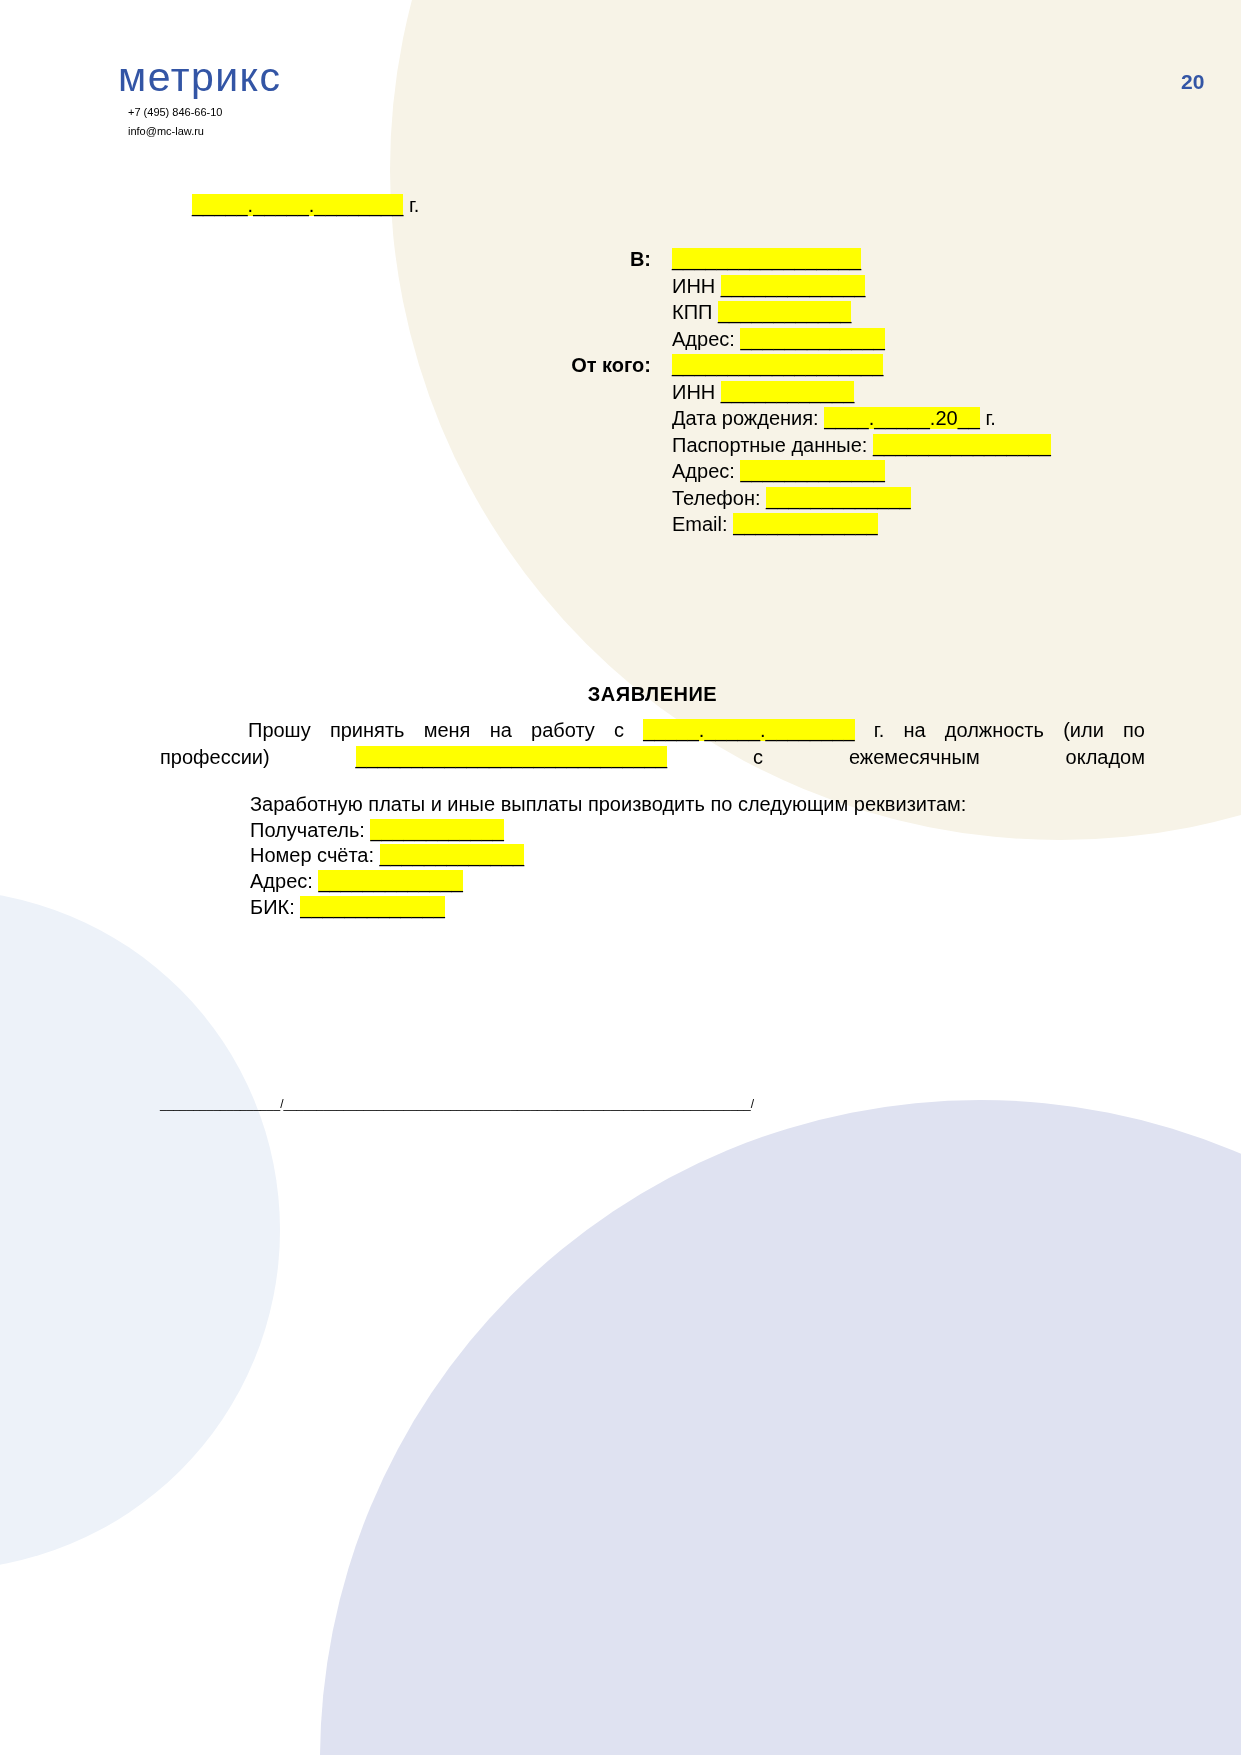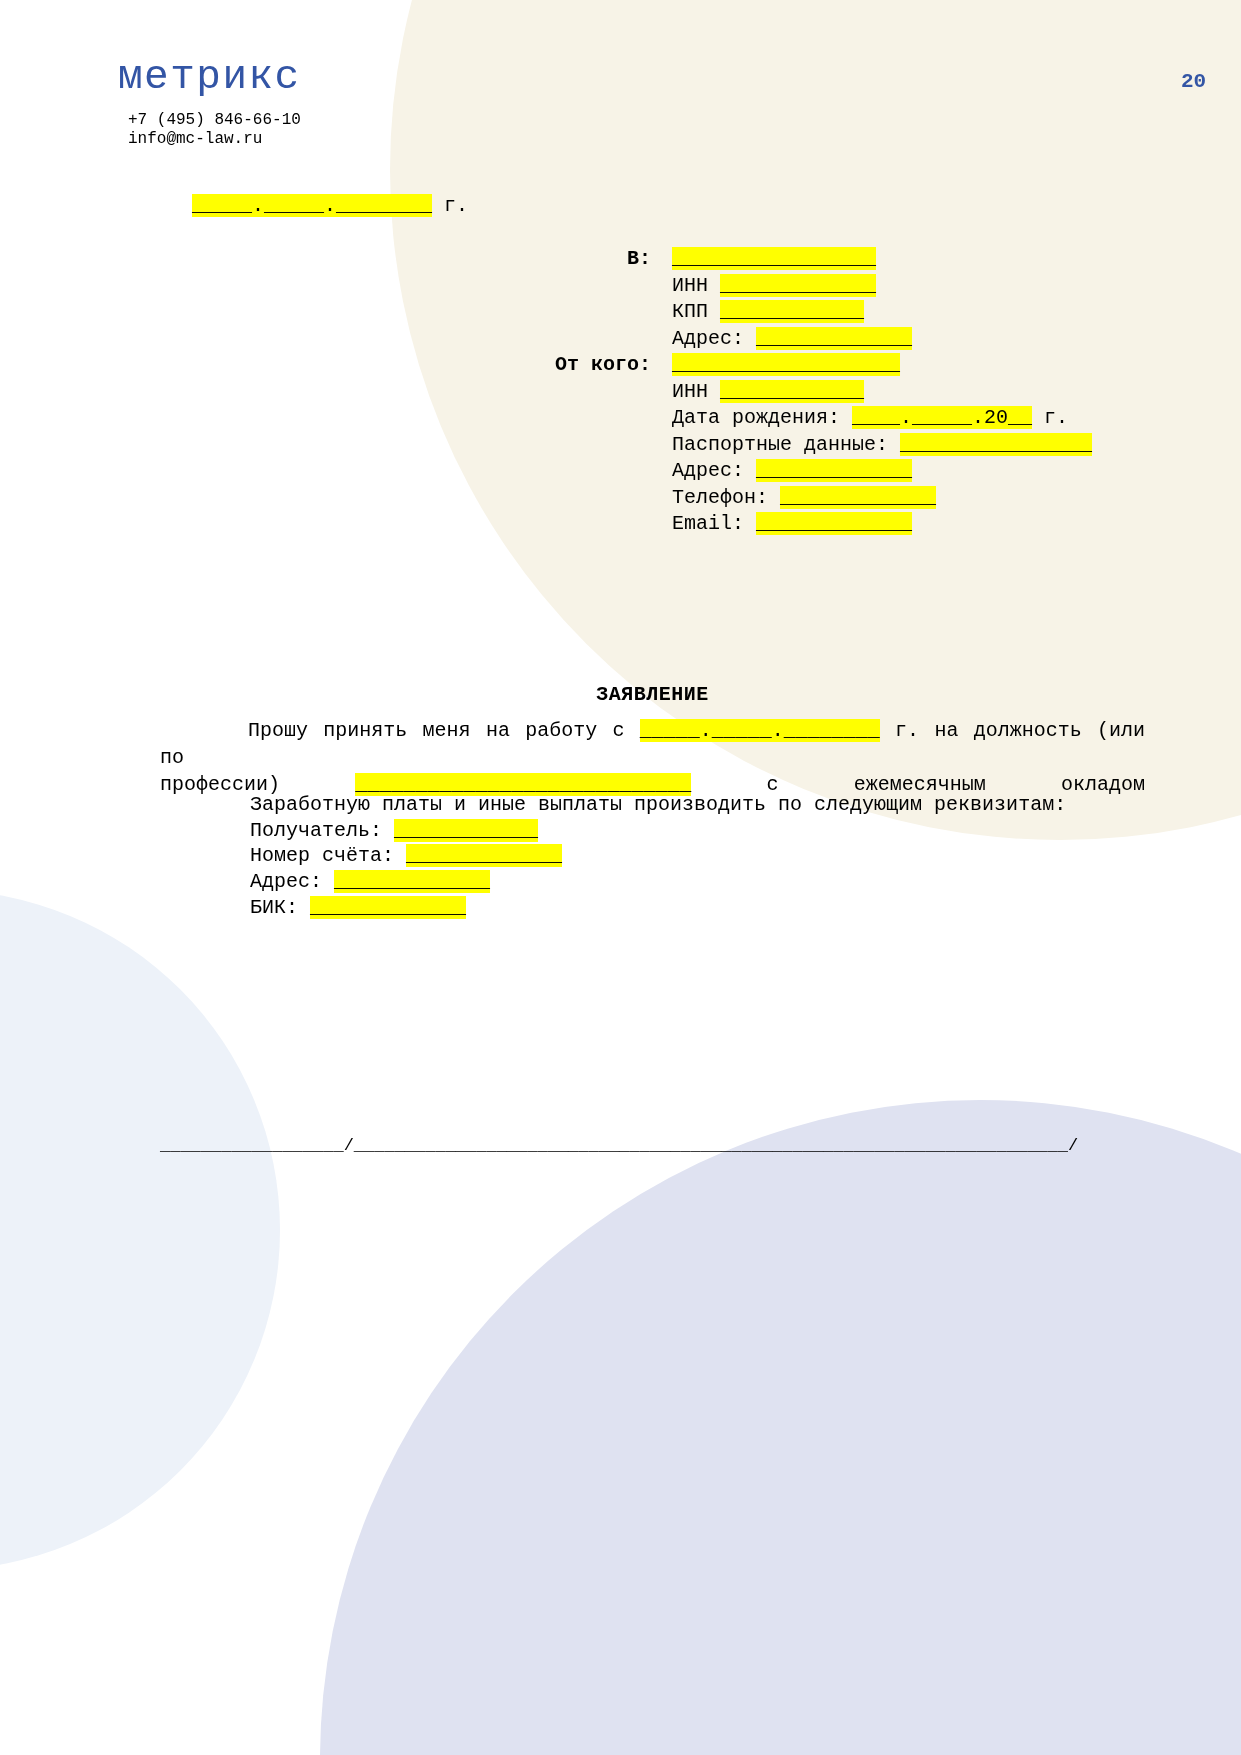--- a/index.html
+++ b/index.html
@@ -1,28 +1,28 @@
 <!DOCTYPE html>
 <html style="--brand_blue: #3355A5; --highlight: #FFFF00; --circle_cream: #F7F3E7; --circle_pale: #EDF2F9; --circle_lavender: #DFE2F1;"><head>
 <meta charset="utf-8">
 <style>
   html,body { margin:0; padding:0; }
   .page {
     position:relative; width:1241px; height:1755px;
     background:#ffffff; overflow:hidden;
-    font-family:Liberation Mono, monospace; color:#000;
+    font-family:Liberation Sans, sans-serif; color:#000;
   }
   .circle { position:absolute; border-radius:50%; }
   .c-cream    { left:390px;  top:-500px; width:1340px; height:1340px; background:var(--circle_cream); }
   .c-pale     { left:-400px; top:890px;  width:680px;  height:680px;  background:var(--circle_pale); }
   .c-lavender { left:320px;  top:1100px; width:1320px; height:1320px; background:var(--circle_lavender); }
 
   .brand { position:absolute; left:118px; top:54px; }
   .logo  { font-size:41px; line-height:46px; letter-spacing:1.5px; color:var(--brand_blue); }
-  .contact { margin-top:11px; padding-left:10px; font-size:16px; line-height:19px; }
+  .contact { margin-top:3px; padding-left:10px; font-size:11px; line-height:19px; }
 
   .pagenum { position:absolute; left:1181px; top:70px; font-size:21px; font-weight:bold; color:var(--brand_blue); }
 
   .hl { background:var(--highlight); }
 
   .dateline { position:absolute; left:192px; top:194px; font-size:20px; }
 
   .recipient { position:absolute; left:505px; top:246px; font-size:20px; line-height:26.5px; }
   .rrow  { display:flex; }
   .rhead { flex:none; width:167px; padding-right:21px; box-sizing:border-box; text-align:right; font-weight:bold; }
@@ -30,21 +30,21 @@
 
   .title { position:absolute; left:160px; top:683px; width:985px; text-align:center; font-size:20px; font-weight:bold; letter-spacing:0.5px; }
 
   .para  { position:absolute; left:160px; top:703px; width:985px; font-size:20px; line-height:27px;margin-top:14px; }
   .jline { text-align:justify; text-align-last:justify; }
   .ind   { display:inline-block; width:88px; }
 
   .para2 { position:absolute; left:160px; top:792px; width:985px; font-size:20px; line-height:25.7px; }
   .indent { padding-left:90px; }
 
-  .signature { position:absolute; left:160px; top:1136px; font-size:17px; white-space:nowrap; }
+  .signature { position:absolute; left:160px; top:1097px; font-size:12px; white-space:nowrap; }
 </style>
 </head>
 <body>
 
 <div class="page">
 
   <div class="circle c-cream"></div>
   <div class="circle c-pale"></div>
   <div class="circle c-lavender"></div>
 

